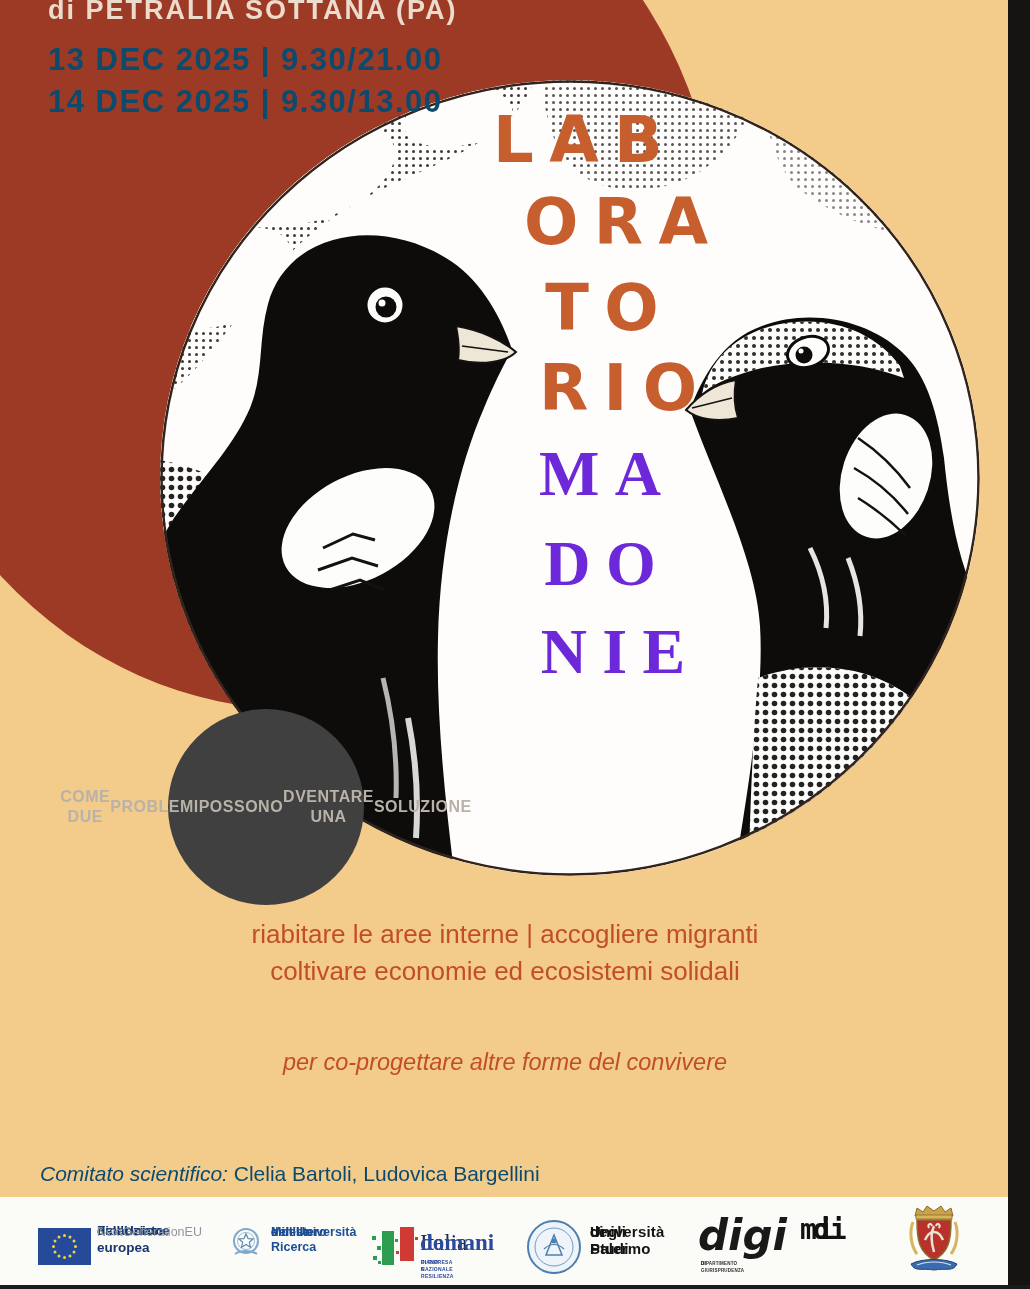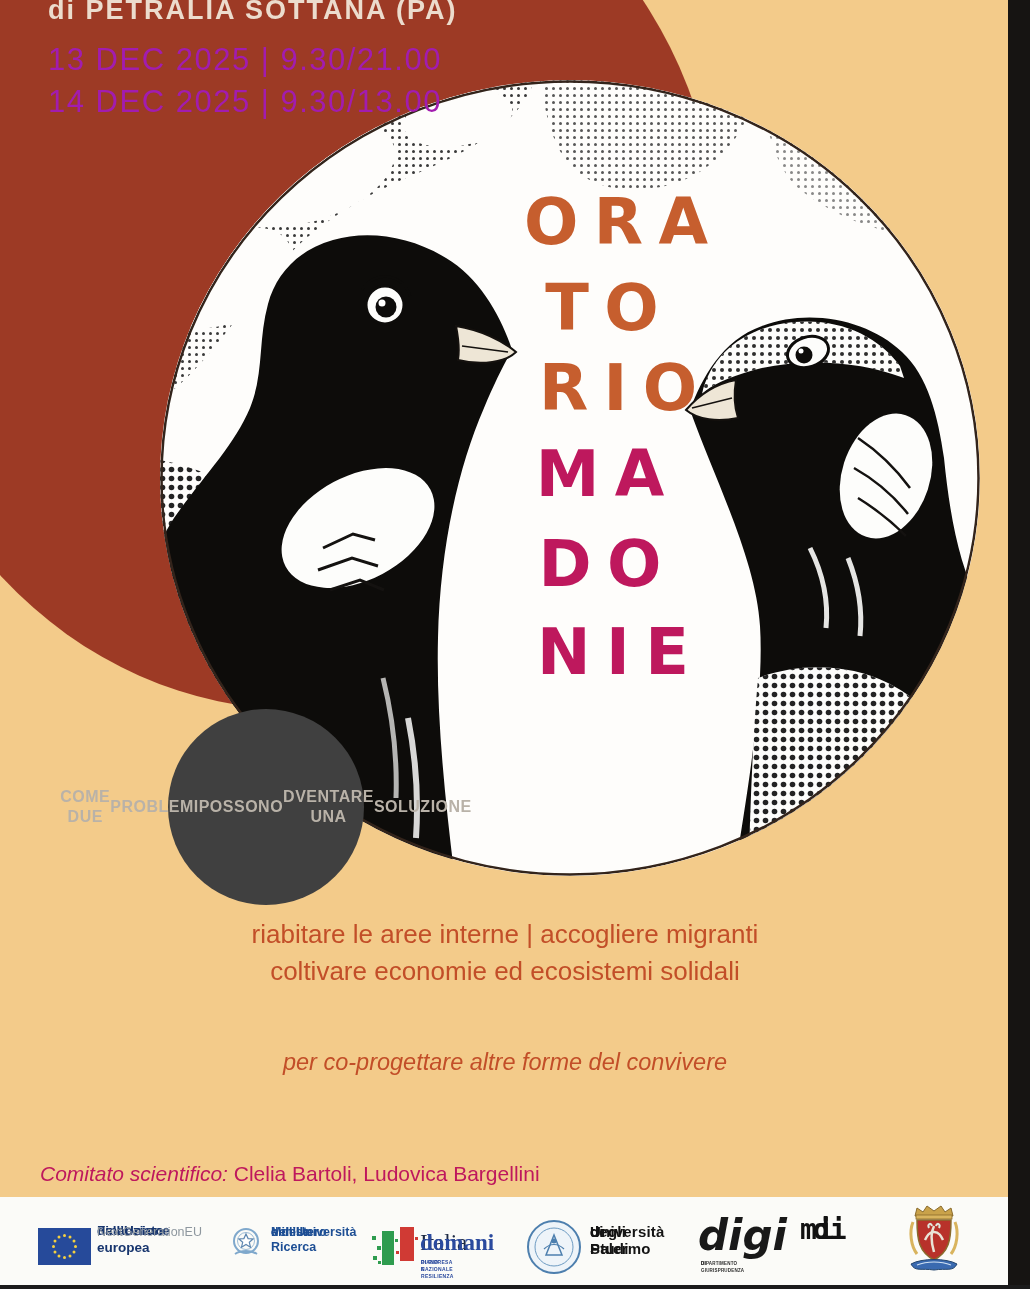--- a/index.html
+++ b/index.html
@@ -8,41 +8,41 @@
     background:#f3cb8a; font-family:"Liberation Sans", sans-serif;
   }
   
   .red-blob{position:absolute; left:-120px; top:-190px; width:840px; height:900px;
     border-radius:50%; background:#9d3a25; z-index:1;}
   
   .white-circle{position:absolute; left:158px; top:78px; width:824px; height:800px; z-index:2;}
   
   .hdr{position:absolute; left:48px; z-index:5; color:#ecdccd;}
   .hdr-location{top:-5px; font-size:27px; font-weight:600; letter-spacing:2px;}
-  .hdr-date{color:#a21caf; font-size:31px; font-weight:400; letter-spacing:1.5px;}
+  .hdr-date{color:#0c4a6e; font-size:31px; font-weight:700; letter-spacing:1.5px;}
   .d1{top:42px;} .d2{top:84px;}
   
   .trow{position:absolute; z-index:3; transform:translateX(-50%);
     font-family:"DejaVu Sans", sans-serif; font-weight:800; font-size:64px; line-height:1;
     letter-spacing:.24em; padding-left:.24em; white-space:nowrap;}
-  .t-orange{color:#c65e2e;} .t-gold{color:#be185d;}
+  .t-orange{color:#c65e2e;} .t-gold{color:#6d28d9;font-family:Liberation Serif, serif;}
   .r1{left:578px; top:108px;} .r2{left:616px; top:190px;} .r3{left:602px; top:276px;}
   .r4{left:618px; top:356px;} .r5{left:600px; top:442px;} .r6{left:600px; top:532px;}
   .r7{left:613px; top:620px;}
   
   .badge{position:absolute; left:168px; top:709px; width:196px; height:196px; border-radius:50%;
     background:#404040; z-index:6; display:flex; flex-direction:row; align-items:center;
     justify-content:center; text-align:center;}
   .badge div{color:#b9b2a8; font-weight:800; font-size:16px; line-height:1.26; letter-spacing:.5px;}
   
   .headline{position:absolute; left:0; top:916px; width:1010px; text-align:center; z-index:5;
     color:#c24e28; font-size:26px; line-height:1.42; font-weight:500;}
   .subline{position:absolute; left:0; top:1046px; width:1010px; text-align:center; z-index:5;
     color:#c24e28; font-size:23.5px; line-height:1.4; font-style:italic;}
-  .committee{position:absolute; left:40px; top:1162px; z-index:5; color:#be185d; font-size:21px;}
+  .committee{position:absolute; left:40px; top:1162px; z-index:5; color:#0c4a6e; font-size:21px;}
   .committee .lbl{font-style:italic;}
   
   .logobar{position:absolute; left:0; top:1197px; width:1010px; height:88px; background:#fbfbf8; z-index:7;}
   .logobar *{position:absolute;}
   .eu-flag{left:38px; top:31px;}
   .eu-text{left:97px; top:26px; font-size:13.5px; font-weight:700; color:#17356e; line-height:1.25;}
   .eu-text .ngeu{font-weight:400; color:#8e979f; font-size:12.5px; margin-top:2px;}
   .min-emblem{left:227px; top:27px;}
   .min-text{left:271px; top:28px; font-size:12.5px; font-weight:700; color:#1d4e94; line-height:1.2;}
   .itd-flag{left:370px; top:30px;}
@@ -127,20 +127,21 @@
         <circle cx="646" cy="277" r="8.5" fill="#0d0c0a"></circle>
         <circle cx="643" cy="273" r="2.5" fill="#fff"></circle>
         <path d="M578,302 C556,306 540,318 528,332 C540,342 560,344 580,340 C576,328 576,314 578,302 Z" fill="#eee6d6" stroke="#14110e" stroke-width="2"></path>
         <path d="M534,330 L574,320" stroke="#14110e" stroke-width="1.5"></path>
 
         <ellipse cx="412" cy="400" rx="408.5" ry="396.5" fill="none" stroke="#33241b" stroke-width="2.5"></ellipse>
       </g>
     </svg>
   </div>
 
+  <div class="trow t-orange r1">LAB</div>
   <div class="trow t-orange r2">ORA</div>
   <div class="trow t-orange r3">TO</div>
   <div class="trow t-orange r4">RIO</div>
   <div class="trow t-gold r5">MA</div>
   <div class="trow t-gold r6">DO</div>
   <div class="trow t-gold r7">NIE</div>
 
   <div class="badge">
     <div>COME DUE</div>
     <div>PROBLEMI</div>

